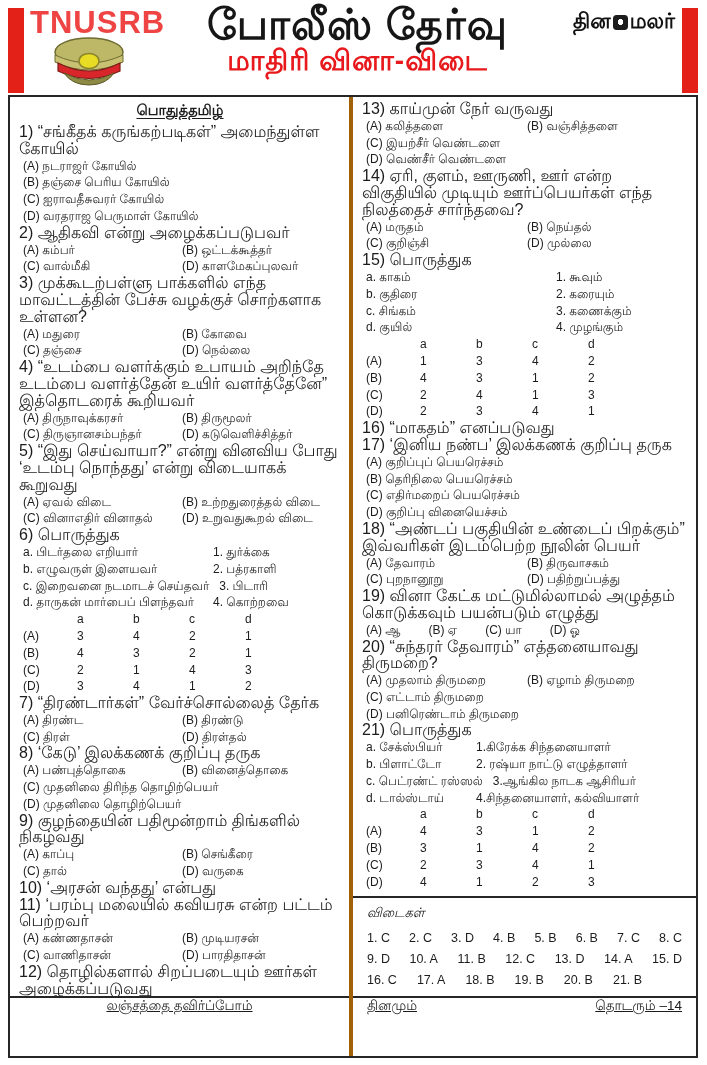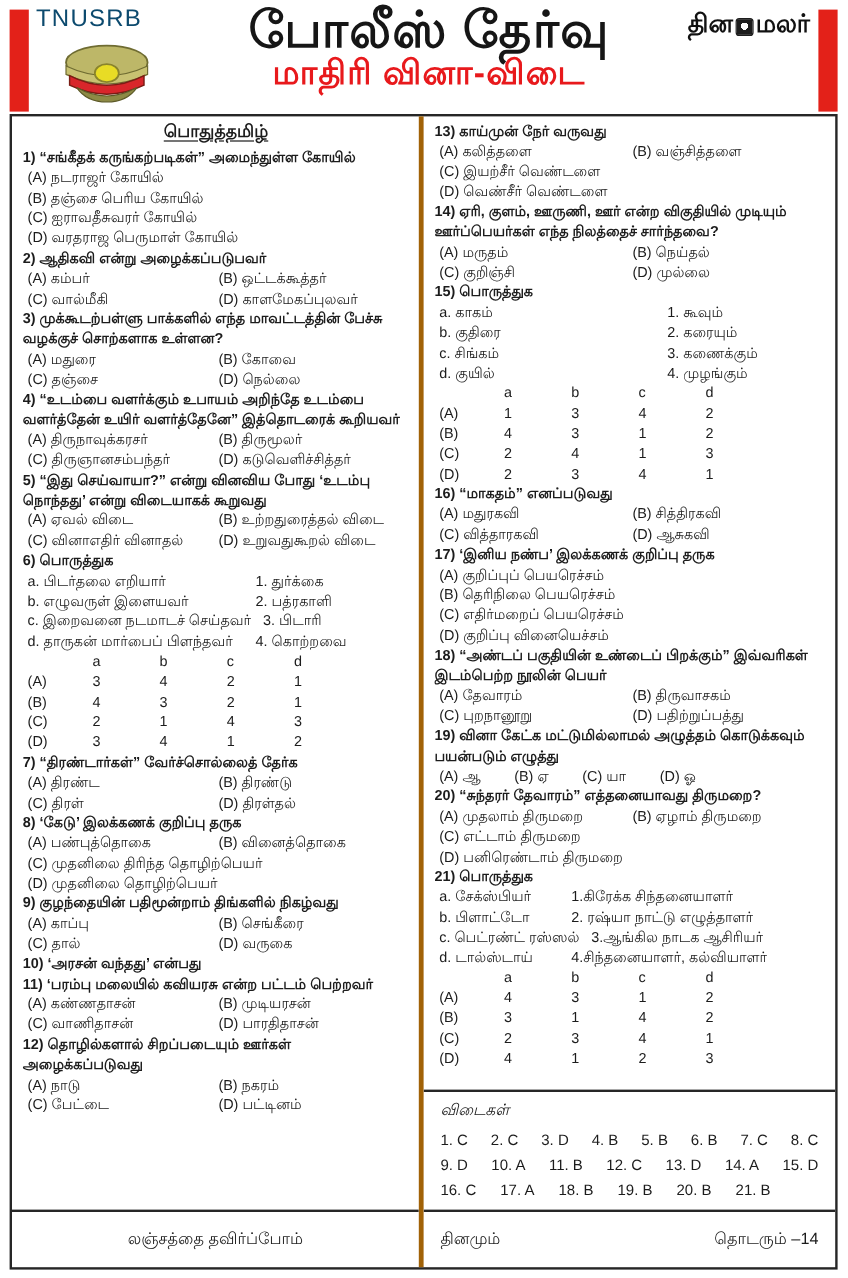--- a/index.html
+++ b/index.html
@@ -11,21 +11,21 @@
   }
   .page { position:absolute; inset:0; }
 
   
   header { position:absolute; top:0; left:0; right:0; height:95px; background:#fff; }
   .red-bar { position:absolute; top:8px; width:16px; height:85px; background:#e32119; }
   .red-bar.left { left:8px; }
   .red-bar.right { right:9px; }
   .agency {
     position:absolute; left:30px; top:5px;
-    font-size:20px; font-weight:400; color:#0c4a6e; letter-spacing:1px;
+    font-size:31px; font-weight:700; color:#ef4444; letter-spacing:1px;
   }
   .cap-wrap { position:absolute; left:50px; top:35px; width:78px; height:56px; }
   .title-wrap { position:absolute; left:135px; top:2px; width:445px; text-align:center; white-space:nowrap; }
   .main-title { font-size:42px; font-weight:800; color:#161616; line-height:1.08; letter-spacing:1px; }
   .sub-title { font-size:28px; font-weight:800; color:#e8191c; line-height:1.0; letter-spacing:1px; }
   .logo {
     position:absolute; right:32px; top:9px;
     display:flex; align-items:center; gap:2px;
     font-size:21px; font-weight:800; color:#111;
   }
@@ -43,21 +43,21 @@
   .col { flex:1 1 50%; display:flex; flex-direction:column; overflow:hidden; padding:4px 8px 0 9px; }
   .col.left-col { border-right:4px solid #a16207; }
   .q-mount { flex:1 1 auto; overflow:hidden; }
 
   .section-title {
     margin:1px 0 4px; text-align:center; font-size:14.5px; font-weight:bold;
     text-decoration:underline; text-underline-offset:3px;
   }
 
   .q { margin:0; }
-  .q-text { font-weight:bold; font-size:12px; line-height:16.8px; }
+  .q-text { font-weight:normal; font-size:16px; line-height:16.8px; }
   .opts { display:grid; grid-template-columns:1fr 1fr; padding-left:4px; }
   .opts.inline { display:flex; gap:28px; }
   .opt { font-size:12px; line-height:16.8px; font-weight:normal; }
   .opt.wide { grid-column:1 / -1; }
 
   .pair { display:flex; padding-left:4px; font-size:12px; line-height:16.8px; }
   .pair-left { flex:0 0 auto; min-width:190px; padding-right:10px; }
   .pair.narrow .pair-left { min-width:110px; }
   .pair-right { flex:0 0 auto; }
 
@@ -69,23 +69,23 @@
   .answers {
     margin:4px -8px 0 -9px; margin-top:auto;
     border-top:2px solid #262626; padding:7px 14px 5px 14px;
   }
   .answers-title { font-style:italic; font-size:13px; margin-bottom:6px; }
   .ans-row { display:flex; justify-content:space-between; font-size:12.5px; line-height:21px; }
   .ans-row:last-child { justify-content:flex-start; gap:20px; }
 
   
   .col-footer {
-    flex:0 0 48px; margin:0 -8px 0 -9px;
+    flex:0 0 48px; margin:0 -8px 12px -9px;
     border-top:2px solid #262626; padding:0 14px;
-    display:flex; align-items:center; font-size:13.5px;
+    display:flex; font-size:13.5px;text-decoration:underline;
   }
   .left-col .col-footer { margin-top:auto; justify-content:center; }
   .col-footer.split { justify-content:space-between; }
 </style>
 </head>
 <body>
 
 <div class="page">
 
   <header>
@@ -339,26 +339,20 @@
             <div class="trow">
               <span class="tcell tlabel">(D)</span>
               <span class="tcell">2</span>
               <span class="tcell">3</span>
               <span class="tcell">4</span>
               <span class="tcell">1</span>
             </div>
           </div>
           <div class="q">
             <div class="q-text">16) “மாகதம்” எனப்படுவது</div>
-            <div class="opts">
-              <div class="opt">(A) மதுரகவி</div>
-              <div class="opt">(B) சித்திரகவி</div>
-              <div class="opt">(C) வித்தாரகவி</div>
-              <div class="opt">(D) ஆசுகவி</div>
-            </div>
           </div>
           <div class="q">
             <div class="q-text">17) ‘இனிய நண்ப’ இலக்கணக் குறிப்பு தருக</div>
             <div class="opts">
               <div class="opt wide">(A) குறிப்புப் பெயரெச்சம்</div>
               <div class="opt wide">(B) தெரிநிலை பெயரெச்சம்</div>
               <div class="opt wide">(C) எதிர்மறைப் பெயரெச்சம்</div>
               <div class="opt wide">(D) குறிப்பு வினையெச்சம்</div>
             </div>
           </div>

